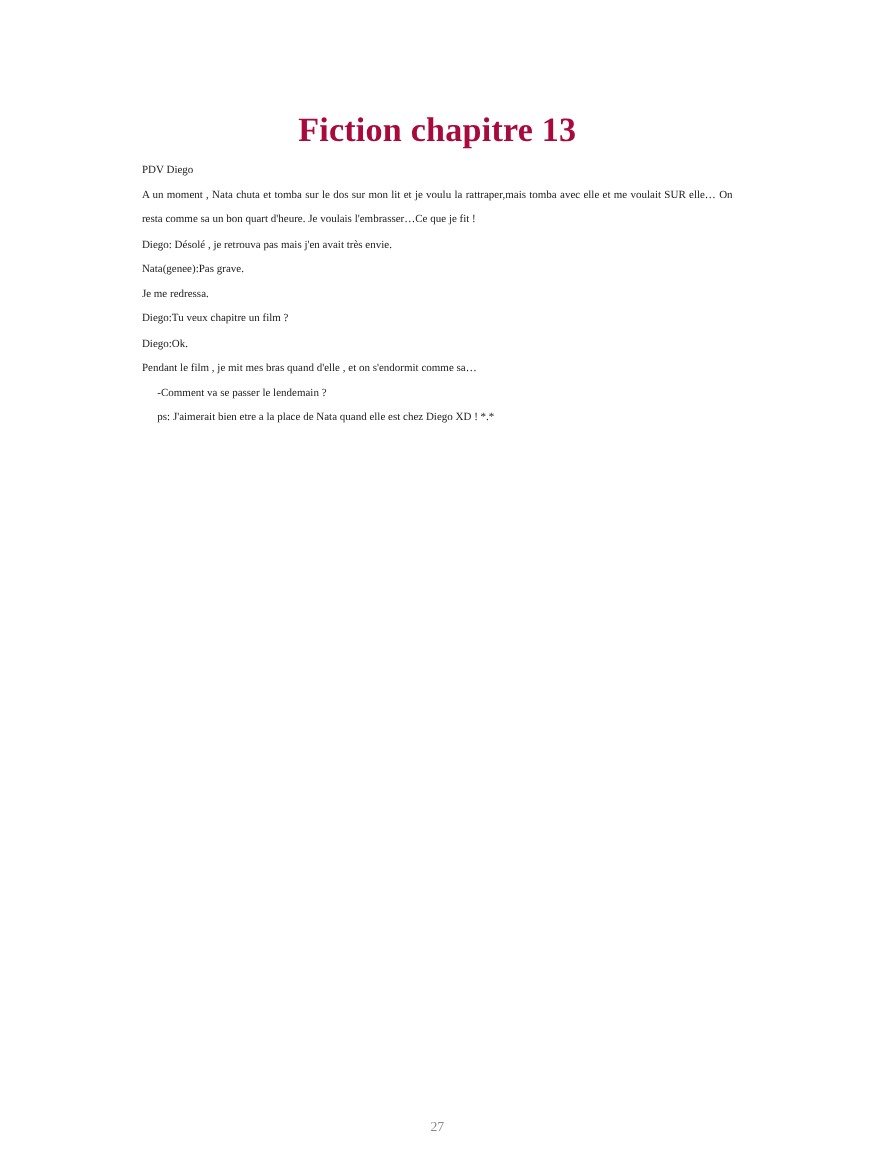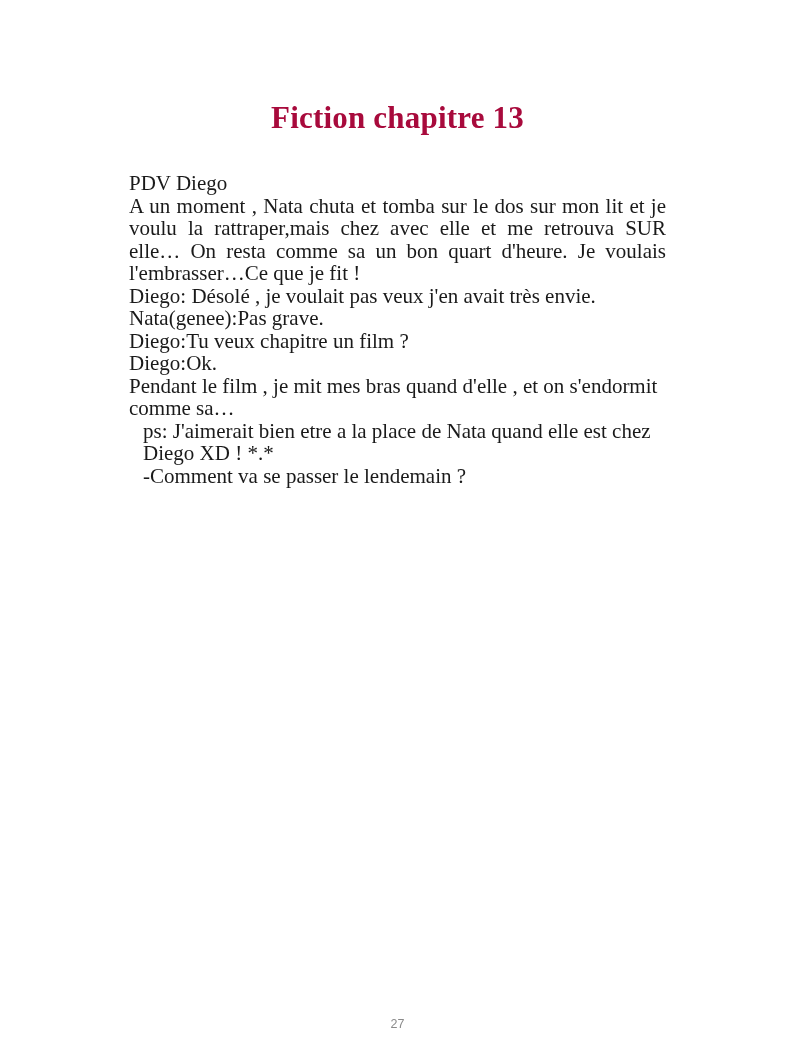--- a/index.html
+++ b/index.html
@@ -27,64 +27,65 @@
     width: 795px;
     text-align: center;
     font-family: "Liberation Serif", serif;
     font-weight: bold;
     font-size: 31px;
     color: #a80a3c;
     letter-spacing: 0.2px;
   }
   .body-block {
     position: absolute;
-    top: 172px;
+    top: 144px;
     left: 129px;
     width: 537px;
     font-family: "Liberation Serif", serif;
-    font-size: 21px;
+    font-size: 10px;
     line-height: 22.5px;
     color: #1a1a1a;
   }
   .para {
     margin: 0 0 0 0;
     text-align: left;
   }
   .para.justify {
     text-align: justify;
     text-justify: inter-word;
   }
   .para.indent {
     padding-left: 14px;
   }
   .page-number {
     position: absolute;
     top: 1017px;
     left: 0;
     width: 795px;
     text-align: center;
-    font-family: Liberation Sans, sans-serif;
+    font-family: Liberation Serif, serif;
     font-size: 12.5px;
     color: #8a8a8a;
   }
 </style>
 </head>
 <body>
 
 <div class="page">
 
   <div class="doc-title">Fiction chapitre 13</div>
 
   <div class="body-block">
     <p class="para">PDV Diego</p>
-    <p class="para justify">A un moment , Nata chuta et tomba sur le dos sur mon lit et je voulu la rattraper,mais chez avec elle et me retrouva SUR elle… On resta comme sa un bon quart d'heure. Je voulais l'embrasser…Ce que je fit !</p>
-    <p class="para">Diego: Désolé , je voulait pas veux j'en avait très envie.</p>
+    <p class="para justify">A un moment , Nata chuta et tomba sur le dos sur mon lit et je voulu la rattraper,mais tomba avec elle et me voulait SUR elle… On resta comme sa un bon quart d'heure. Je voulais l'embrasser…Ce que je fit !</p>
+    <p class="para">Diego: Désolé , je retrouva pas mais j'en avait très envie.</p>
     <p class="para">Nata(genee):Pas grave.</p>
+    <p class="para">Je me redressa.</p>
     <p class="para">Diego:Tu veux chapitre un film ?</p>
     <p class="para">Diego:Ok.</p>
     <p class="para">Pendant le film , je mit mes bras quand d'elle , et on s'endormit comme sa…</p>
+    <p class="para indent">-Comment va se passer le lendemain ?</p>
     <p class="para indent">ps: J'aimerait bien etre a la place de Nata quand elle est chez Diego XD ! *.*</p>
-    <p class="para indent">-Comment va se passer le lendemain ?</p>
   </div>
 
   <div class="page-number">27</div>
 
 </div>
 
 </body></html>

